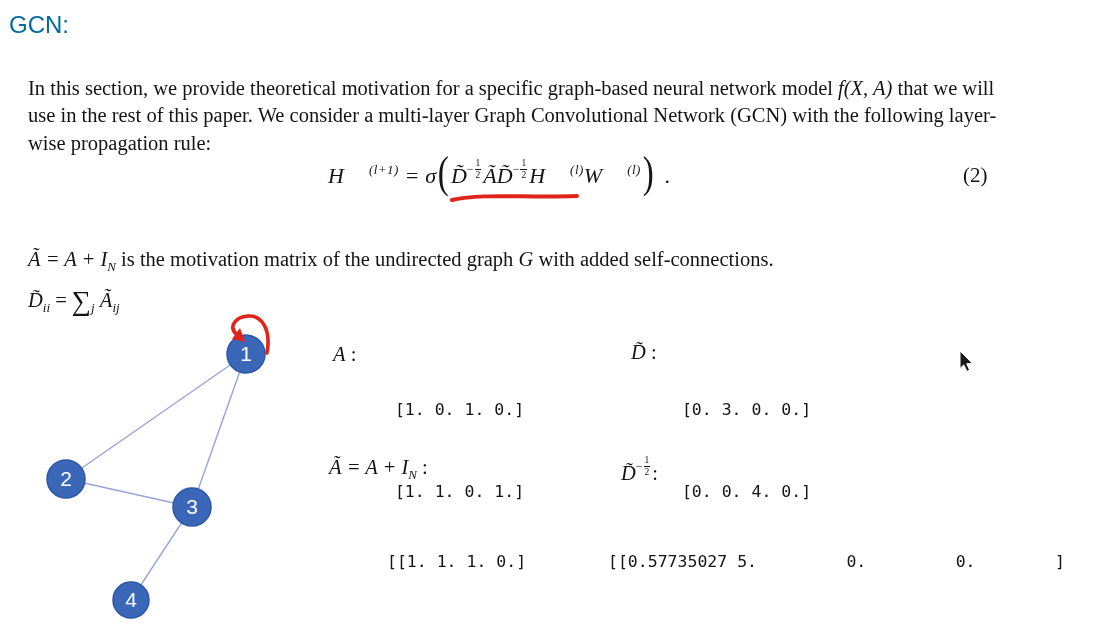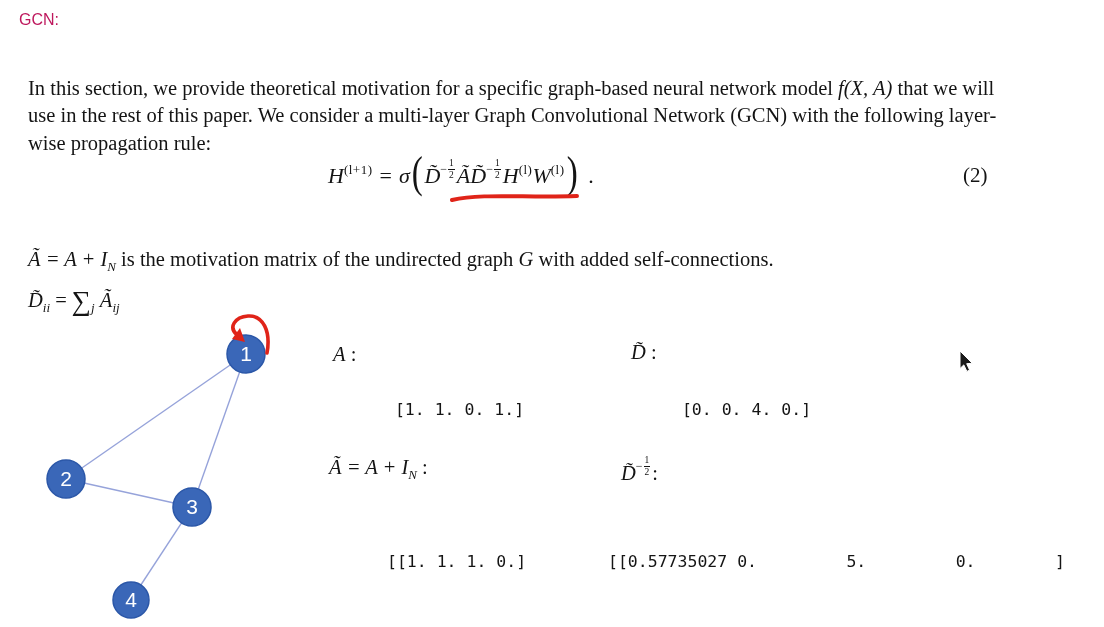--- a/index.html
+++ b/index.html
@@ -12,36 +12,36 @@
   }
   *{box-sizing:border-box;}
   html,body{margin:0;padding:0;}
   body{
     width:1104px;height:627px;position:relative;overflow:hidden;
     background:#ffffff;color:var(--ink);
     font-family:"Liberation Serif",serif;
   }
   .abs{position:absolute;}
   .gcn{
-    left:19px;top:11px;
+    left:9px;top:11px;
     font-family:"Liberation Sans",sans-serif;
-    font-size:16px;color:#be185d;
+    font-size:24px;color:#0369a1;
   }
   .para{
     left:28px;top:54px;width:990px;
     font-size:20.5px;line-height:27.5px;
   }
   .mathi{font-style:italic;font-family:Liberation Serif, serif;}
   
   .eq{
     left:328px;top:150px;height:52px;
     font-size:22px;white-space:nowrap;line-height:52px;
   }
   .eq i{font-style:italic;}
-  sup.s{font-size:13px;vertical-align:9px;line-height:0;letter-spacing:0.5px;}
+  sup.s{font-size:13px;vertical-align:9px;line-height:0;font-style:italic;letter-spacing:0.5px;margin-left:25px;}
   .op{margin:0 7px;}
   .paren{
     display:inline-block;font-size:44px;line-height:0;vertical-align:-4px;
     transform:scaleX(.75);font-style:normal;
   }
   .exp{
     display:inline-flex;align-items:center;vertical-align:10px;
     font-size:12px;line-height:1;margin-right:2px;
   }
   .frac{
@@ -95,41 +95,43 @@
         </span>
       </span></span><i>H</i><sup class="s">(l)</sup><i>W</i><sup class="s">(l)</sup><span class="paren">)</span><span class="period">.</span></div>
 <div class="abs eqnum">(2)</div>
 
 <p class="abs adj"><i>Ã = A + I</i><sub class="b">N</sub><span> is the motivation matrix of the undirected graph </span><i>G</i><span> with added self-connections.</span></p>
 
 <p class="abs deg"><i>D̃</i><sub class="b">ii</sub><span> = </span><span class="sum">∑</span><sub class="b">j</sub><i> Ã</i><sub class="b">ij</sub></p>
 
 <div class="abs mlabel" style="left:333px;top:343px;"><i>A</i><span> :</span></div>
 <div class="abs mat" style="left:385px;top:341px;">
+  <div class="mrow"> [1. 0. 1. 0.]</div>
   <div class="mrow"> [1. 1. 0. 1.]</div>
   
 </div>
 
 <div class="abs mlabel" style="left:329px;top:456px;text-align:right;"><i>Ã = A + I</i><sub class="b">N</sub><span> :</span></div>
 <div class="abs mat" style="left:387px;top:493px;">
   <div class="mrow">[[1. 1. 1. 0.]</div>
   
   
   
 </div>
 
 <div class="abs mlabel" style="left:631px;top:341px;"><i>D̃</i><span> :</span></div>
 <div class="abs mat" style="left:672px;top:341px;">
+  <div class="mrow"> [0. 3. 0. 0.]</div>
   <div class="mrow"> [0. 0. 4. 0.]</div>
   
 </div>
 
 <div class="abs mlabel" style="left:621px;top:455px;"><i>D̃</i><span class="exp"><span>−</span><span class="frac"><span class="fn">1</span><span class="fd">2</span></span></span><span>:</span></div>
 <div class="abs mat" style="left:608px;top:493px;">
-  <div class="mrow">[[0.57735027 0.         5.         0.        ]</div>
+  <div class="mrow">[[0.57735027 5.         0.         0.        ]</div>
   
   
   
 </div>
 
 <svg class="abs overlay" width="1104" height="627" viewBox="0 0 1104 627">
   <g>
     <line class="edge" x1="246" y1="354" x2="66" y2="479"></line>
     <line class="edge" x1="246" y1="354" x2="192" y2="507"></line>
     <line class="edge" x1="66" y1="479" x2="192" y2="507"></line>

